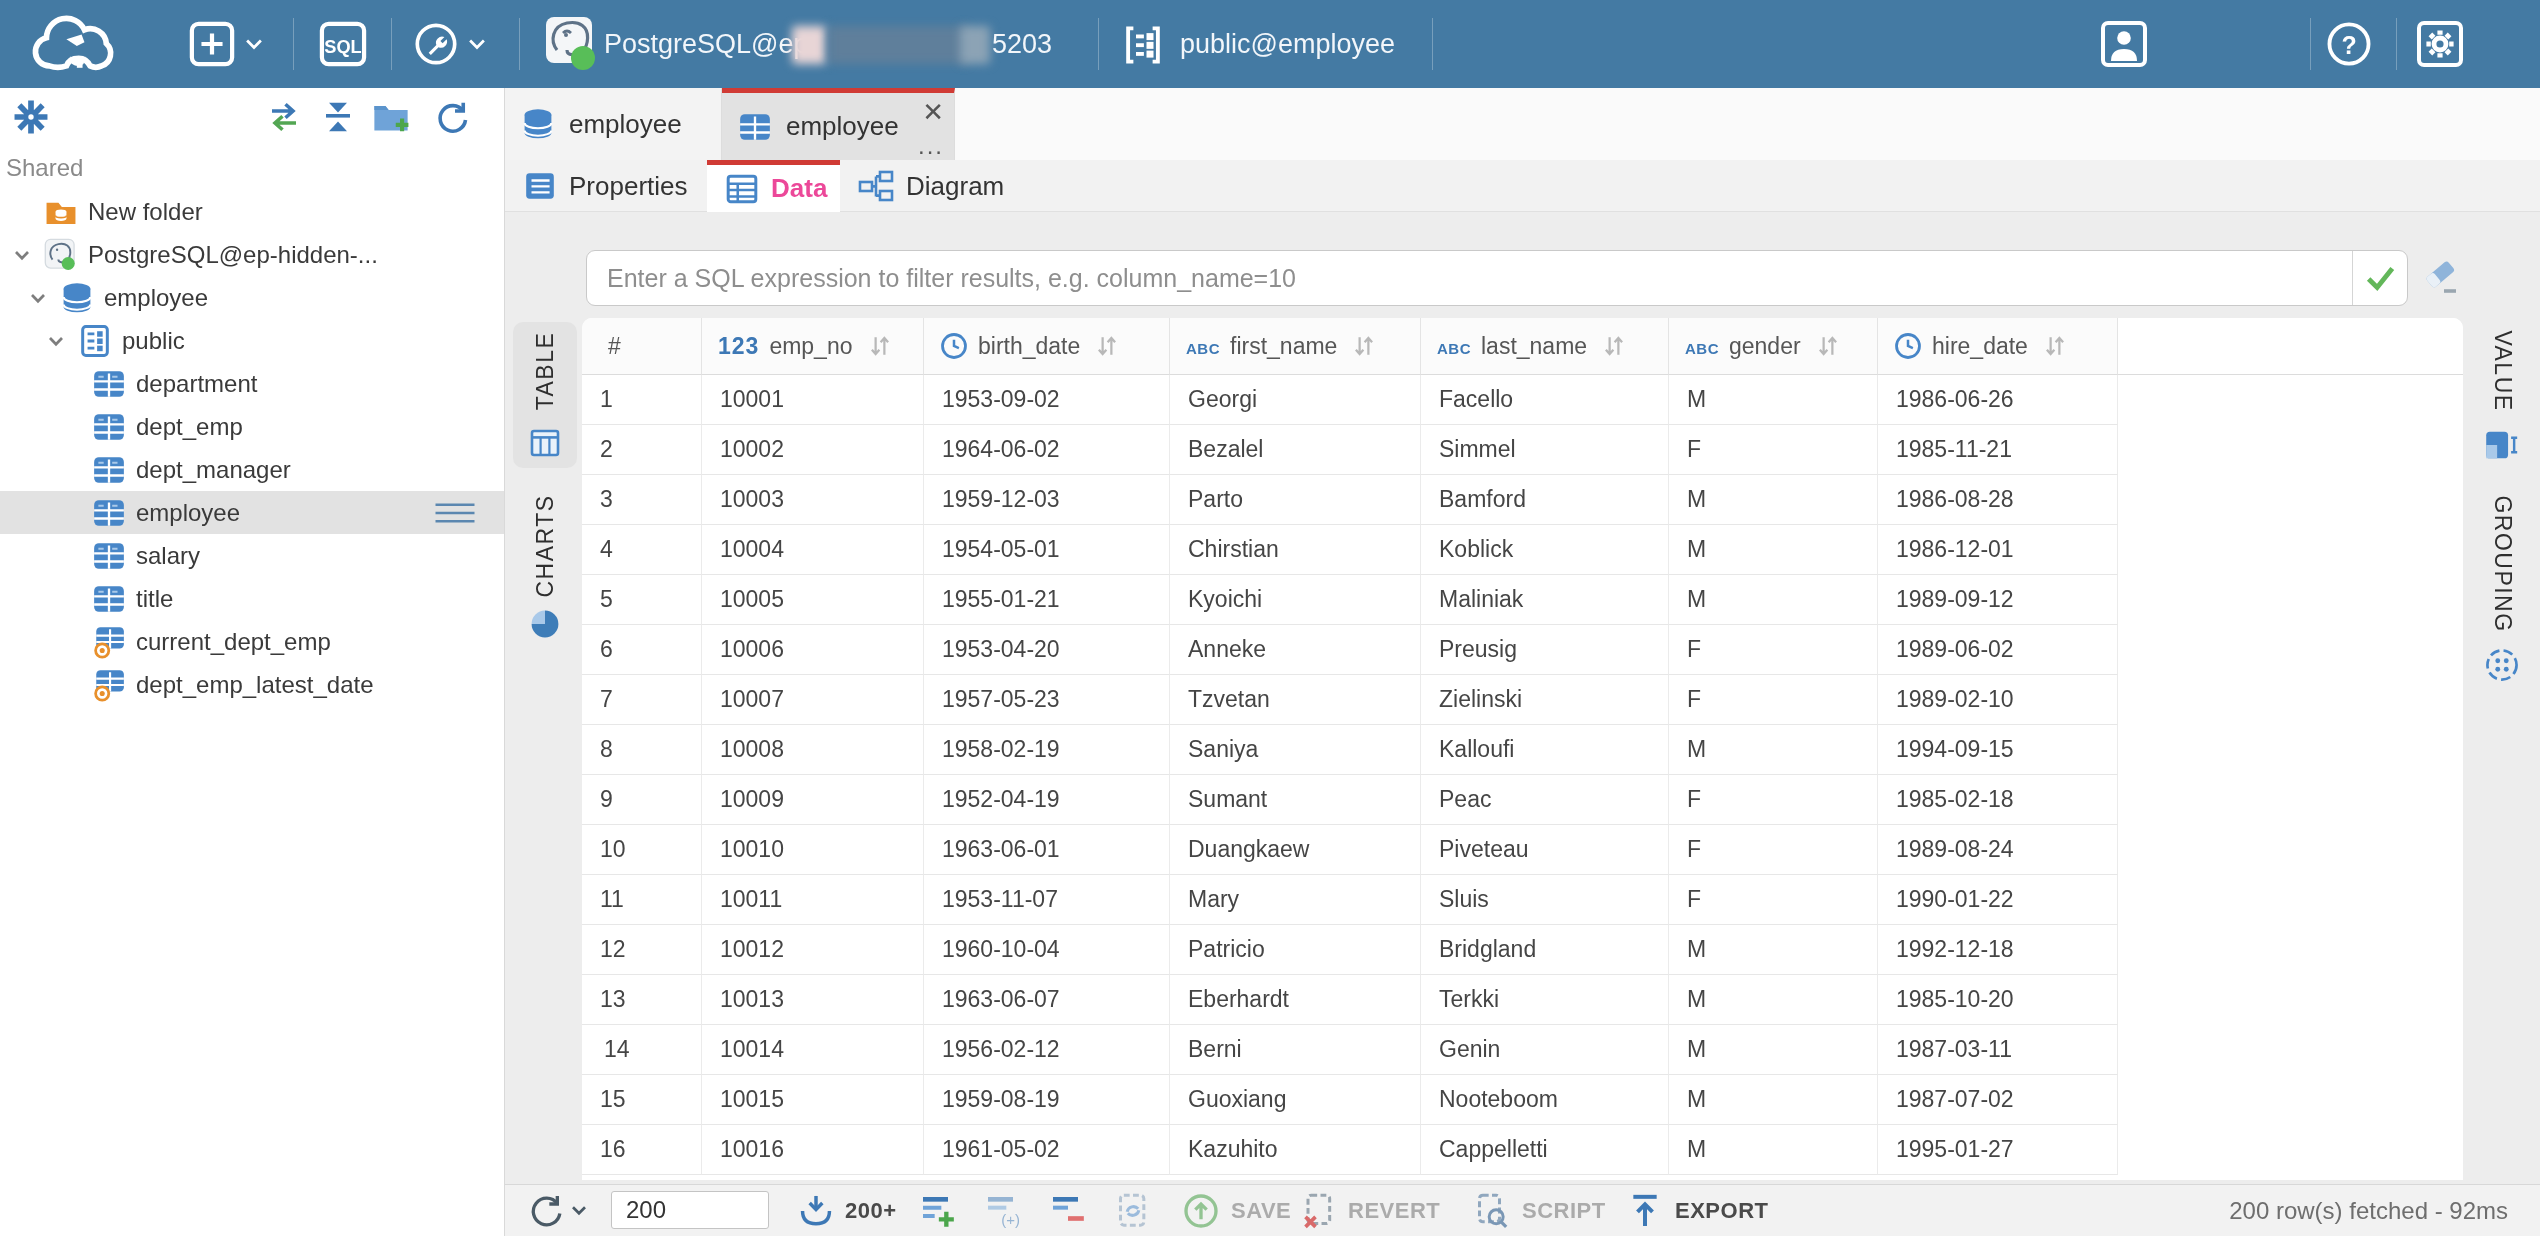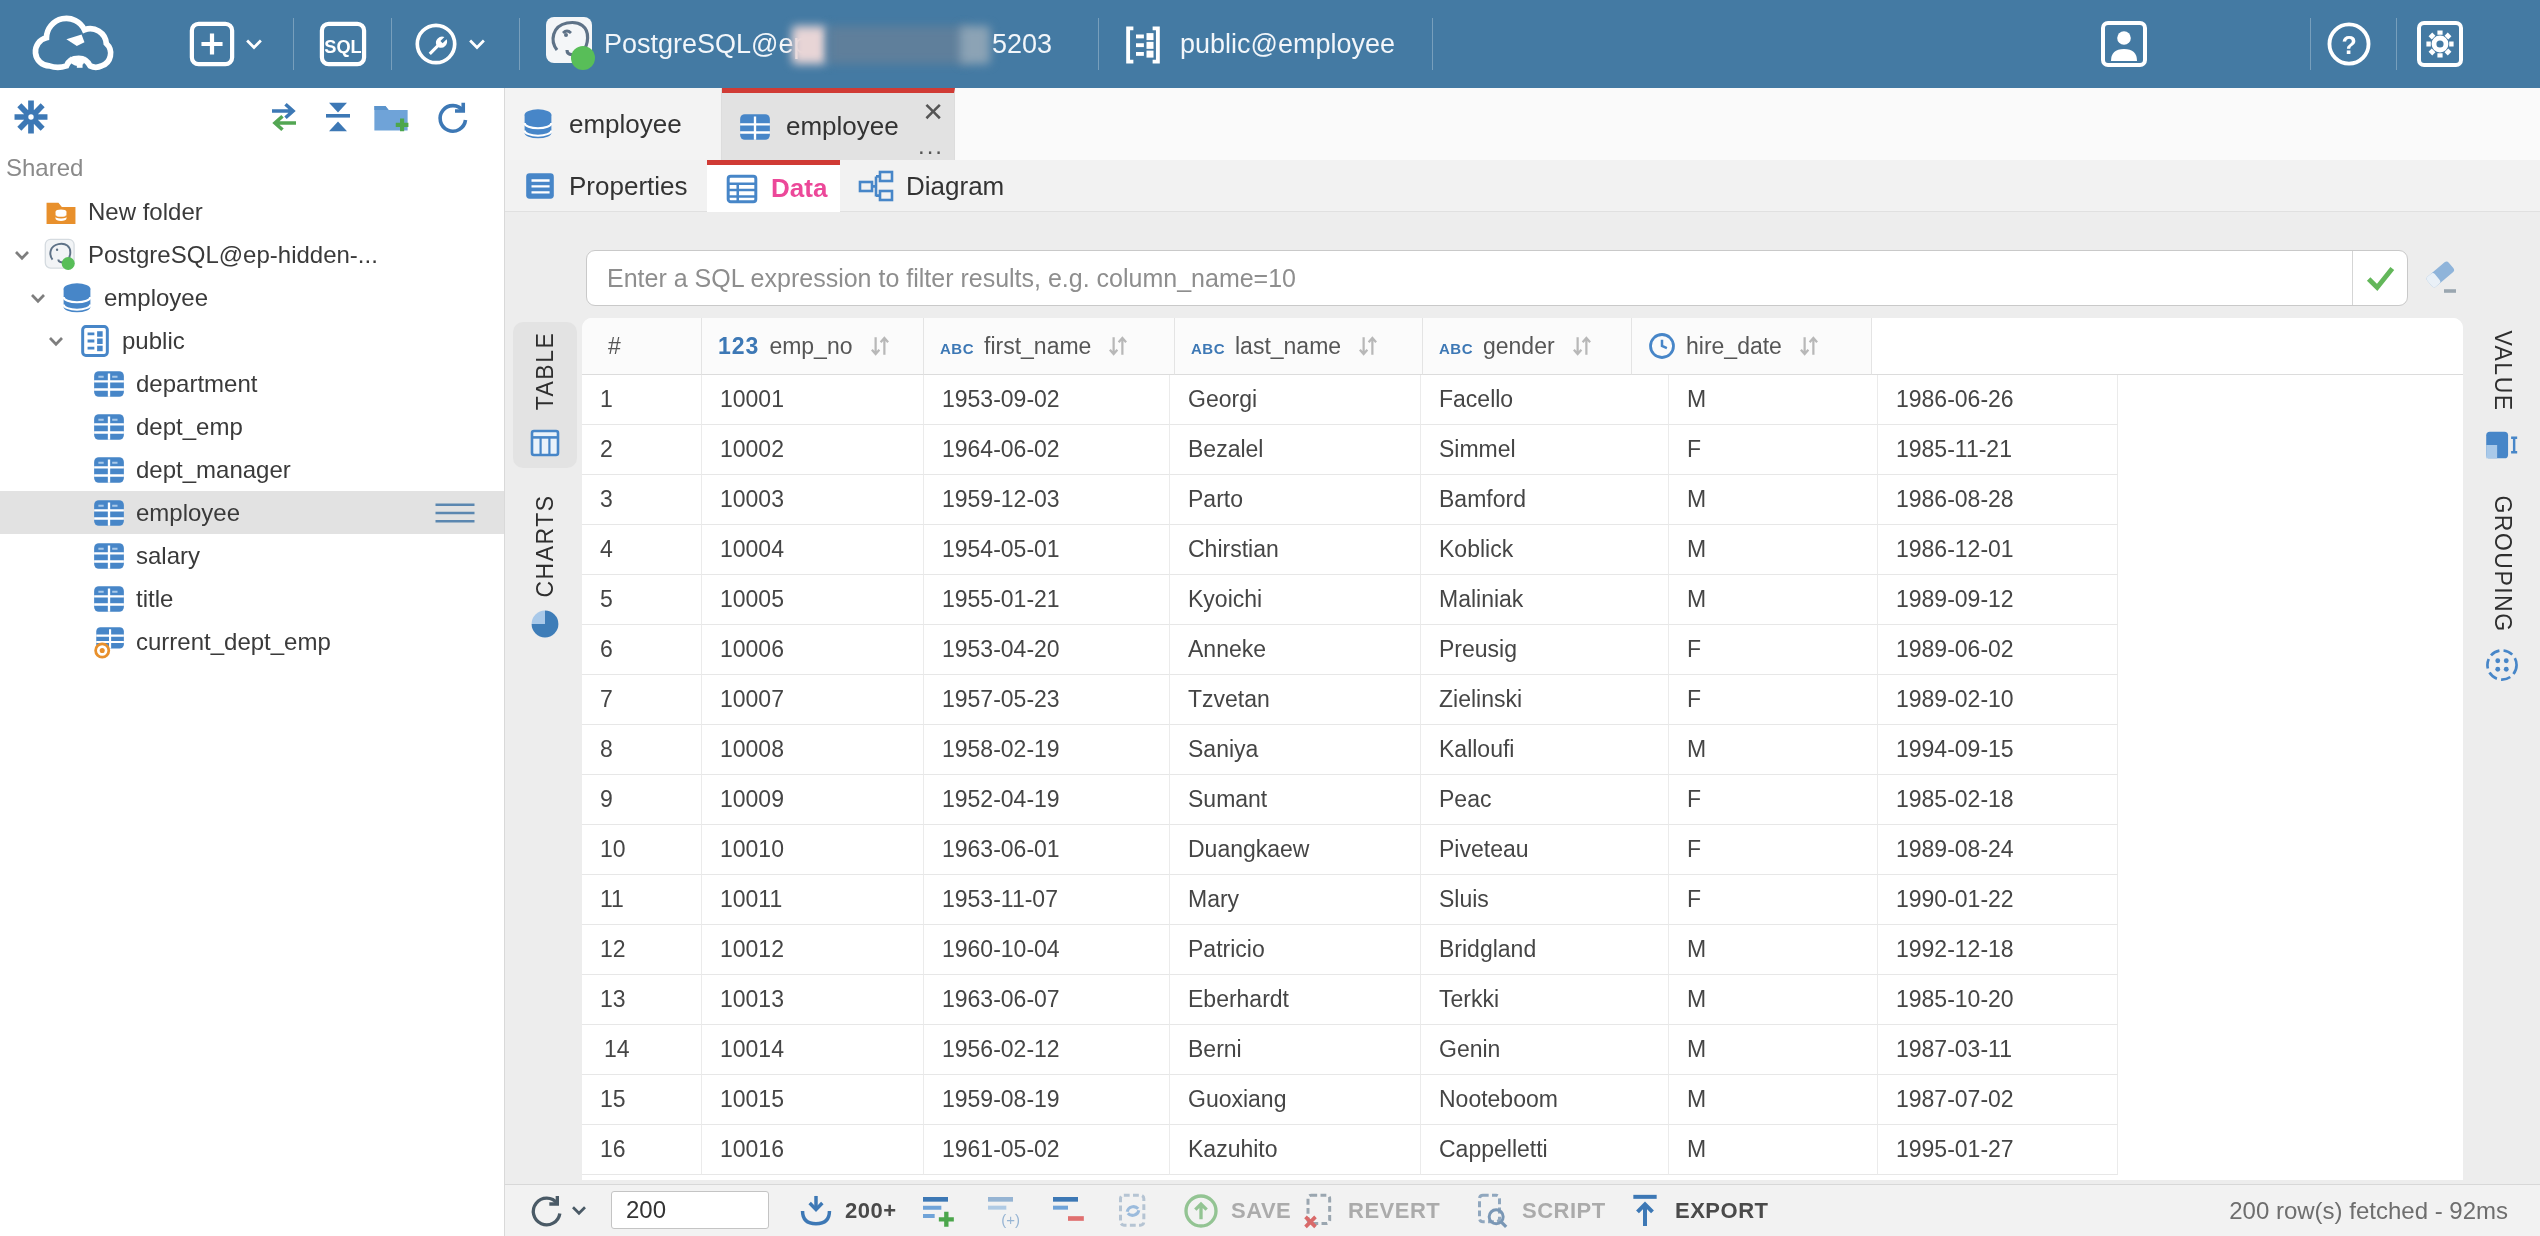--- a/index.html
+++ b/index.html
@@ -383,20 +383,31 @@
           <span class="ticon">
             <svg width="34" height="34" viewBox="0 0 16 16">
               <rect x="2" y="1" width="13" height="10" rx="2" fill="#4786C8"></rect>
               <path d="M2 5 h13 M2 8 h13 M8.5 2 v9" stroke="#fff" stroke-width="1"></path>
               <circle cx="4.8" cy="12" r="3.1" fill="#fff" stroke="#E8902C" stroke-width="1.3"></circle>
               <circle cx="4.8" cy="12" r="1.2" fill="#E8902C"></circle>
             </svg>
           </span>
           <span>current_dept_emp</span>
         </div>
+        <div class="trow lvl3">
+          <span class="ticon">
+            <svg width="34" height="34" viewBox="0 0 16 16">
+              <rect x="2" y="1" width="13" height="10" rx="2" fill="#4786C8"></rect>
+              <path d="M2 5 h13 M2 8 h13 M8.5 2 v9" stroke="#fff" stroke-width="1"></path>
+              <circle cx="4.8" cy="12" r="3.1" fill="#fff" stroke="#E8902C" stroke-width="1.3"></circle>
+              <circle cx="4.8" cy="12" r="1.2" fill="#E8902C"></circle>
+            </svg>
+          </span>
+          <span>dept_emp_latest_date</span>
+        </div>
       </div>
   </div>
 
   <div class="tabbar">
     <div class="mtab mtab1">
       <span class="ic">
         <svg width="34" height="34" viewBox="0 0 16 16">
           <ellipse cx="8" cy="3.6" rx="6.3" ry="2.5" fill="#4786C8"></ellipse>
           <path d="M1.7 3.6 v8.6 a6.3 2.5 0 0 0 12.6 0 V3.6" fill="#4786C8"></path>
           <path d="M1.7 7.5 a6.3 2.5 0 0 0 12.6 0 M1.7 11 a6.3 2.5 0 0 0 12.6 0" fill="none" stroke="#fff" stroke-width="1"></path>
@@ -515,20 +526,35 @@
     </div>
 
     <div class="gridpanel">
       <div class="ghead" id="ghead">
           <div class="gh-cell" style="width: 120px;">
             <span class="cname">#</span>
           </div>
           <div class="gh-cell" style="width: 222px;">
             <span><span class="t123">123</span></span>
             <span class="cname">emp_no</span>
+            <span>
+              <svg width="30" height="30" viewBox="0 0 24 24">
+                <path d="M8.5 5 v13 M5.5 15 l3 3.4 3-3.4" fill="none" stroke="#B8B8B8" stroke-width="1.8"></path>
+                <path d="M15.5 19 V6 M12.5 9 l3-3.4 3 3.4" fill="none" stroke="#B8B8B8" stroke-width="1.8"></path>
+              </svg>
+            </span>
+          </div>
+          <div class="gh-cell" style="width: 246px;">
+            <span>
+              <svg width="28" height="28" viewBox="0 0 20 20">
+                <circle cx="10" cy="10" r="8.2" fill="none" stroke="#4786C8" stroke-width="2"></circle>
+                <path d="M10 5.5 V10 l3.5 1.5" fill="none" stroke="#4786C8" stroke-width="1.8"></path>
+              </svg>
+            </span>
+            <span class="cname">birth_date</span>
             <span>
               <svg width="30" height="30" viewBox="0 0 24 24">
                 <path d="M8.5 5 v13 M5.5 15 l3 3.4 3-3.4" fill="none" stroke="#B8B8B8" stroke-width="1.8"></path>
                 <path d="M15.5 19 V6 M12.5 9 l3-3.4 3 3.4" fill="none" stroke="#B8B8B8" stroke-width="1.8"></path>
               </svg>
             </span>
           </div>
           <div class="gh-cell" style="width: 251px;">
             <span><span class="tabc">ABC</span></span>
             <span class="cname">first_name</span>

